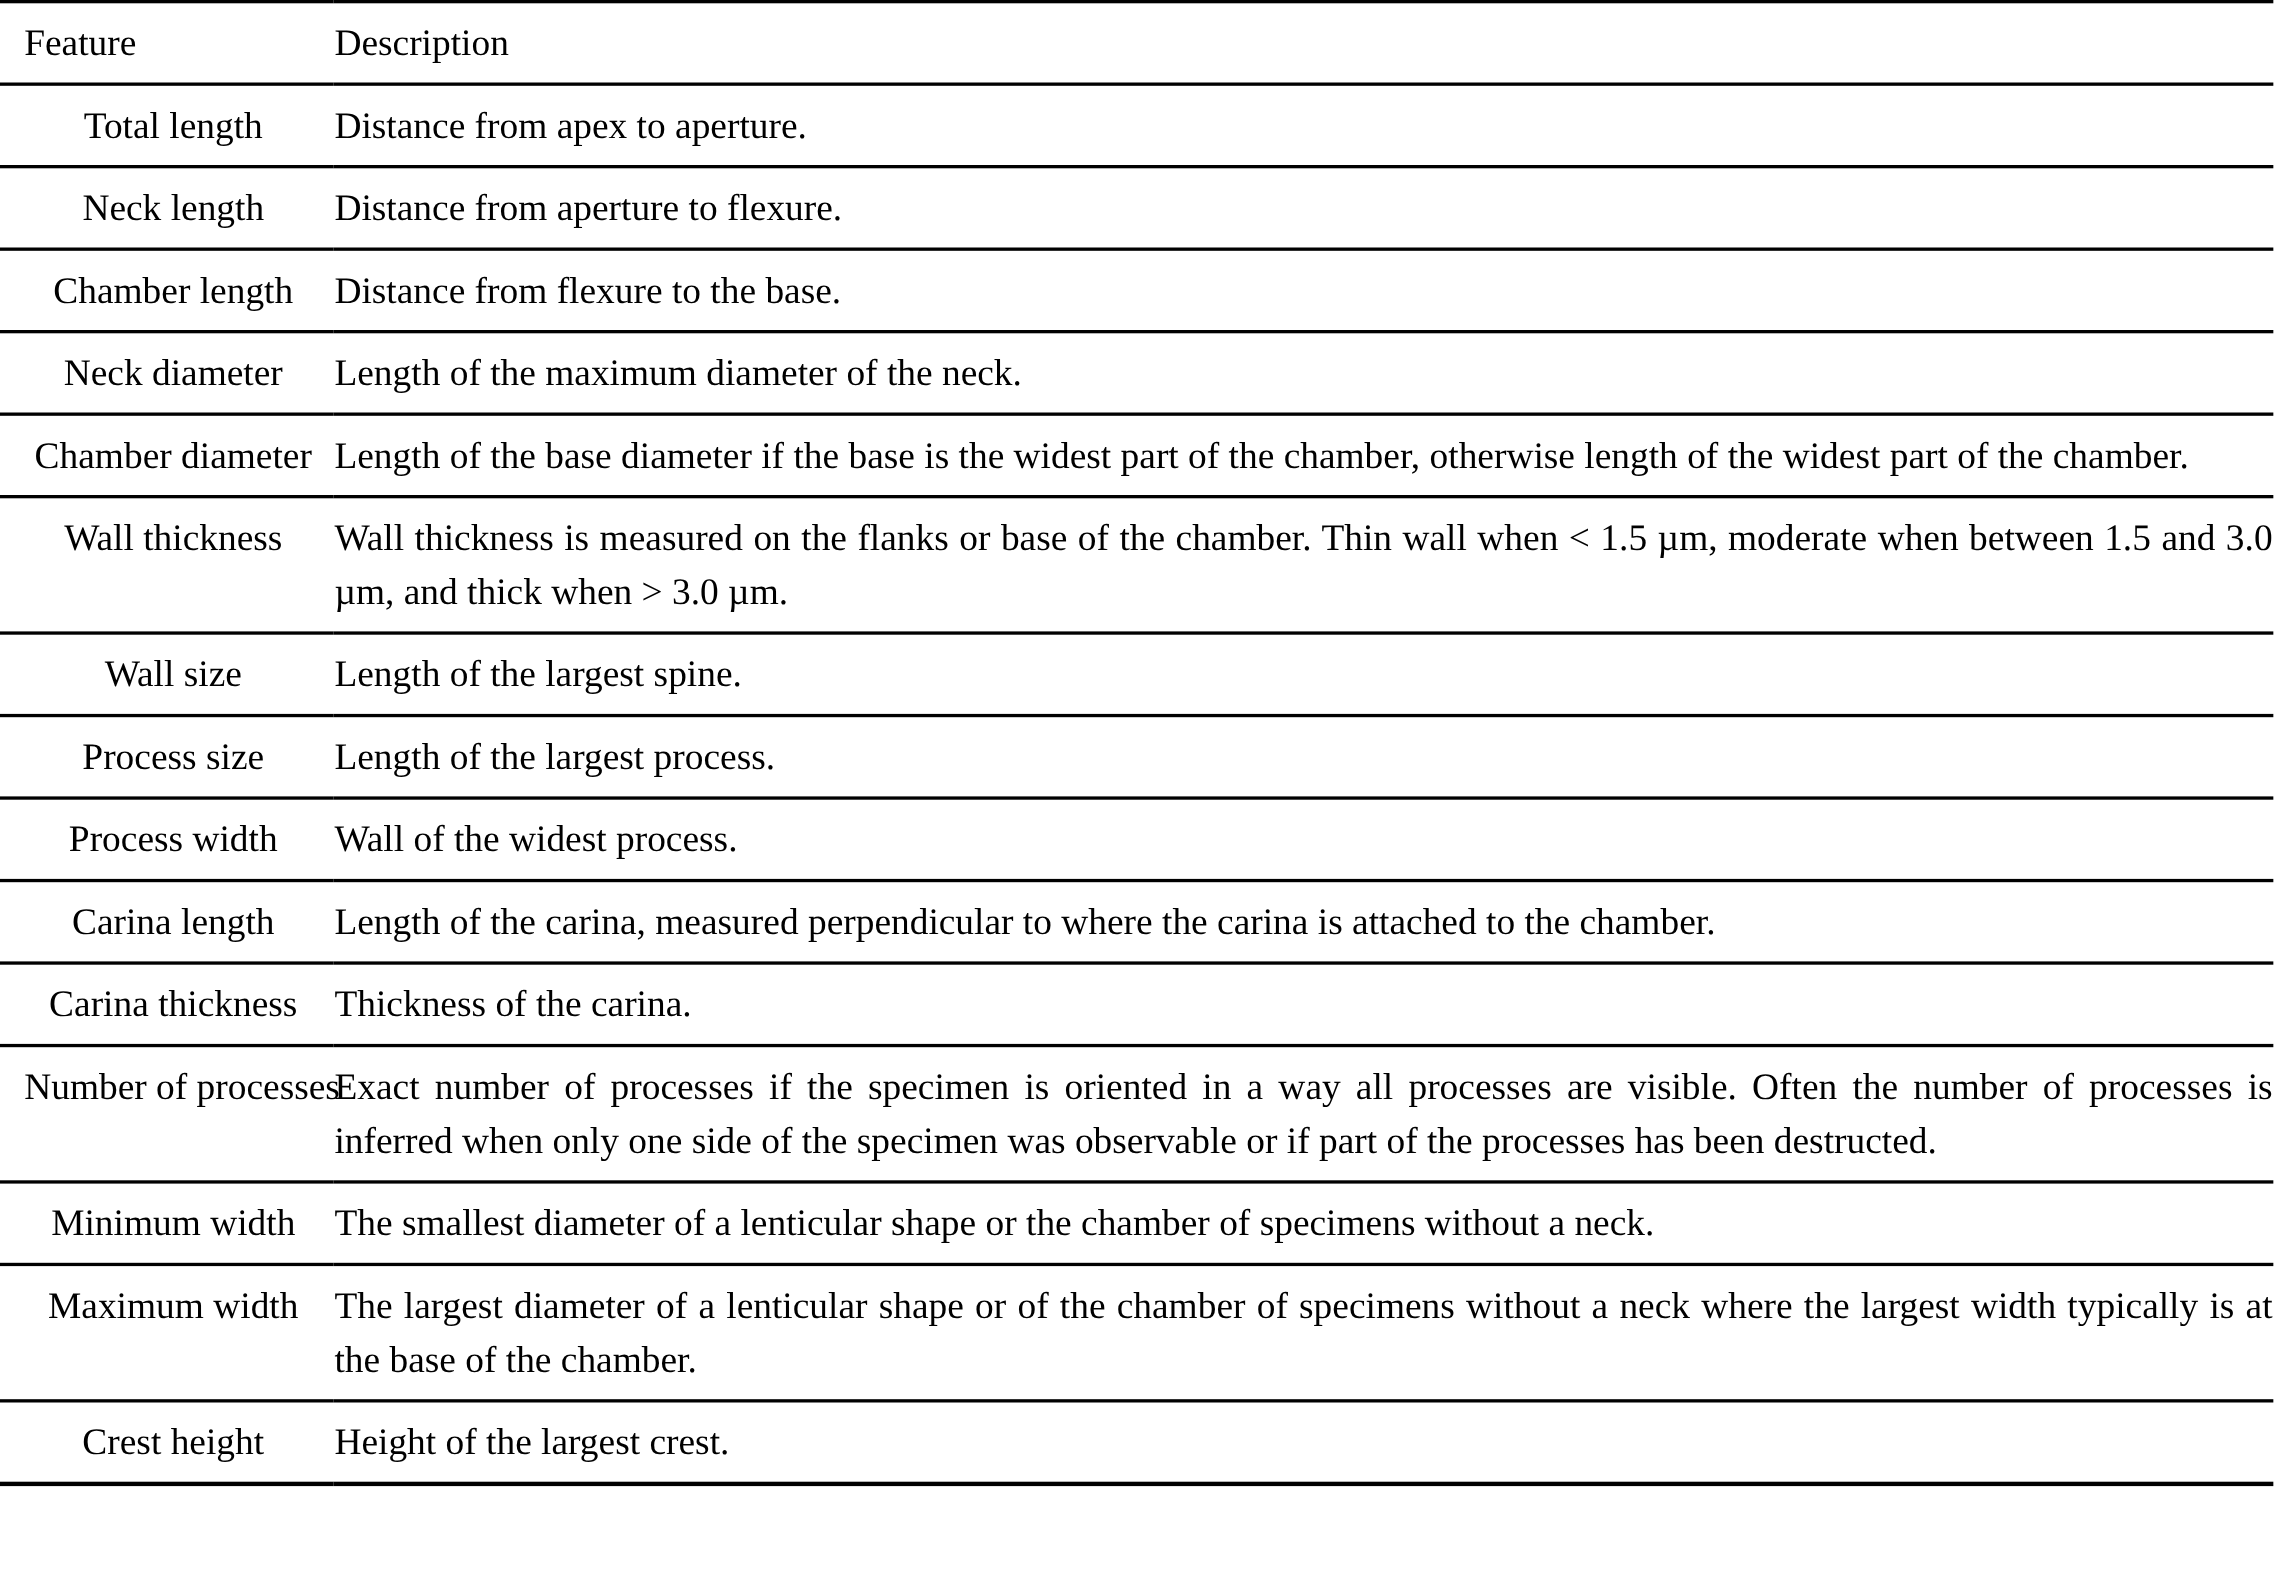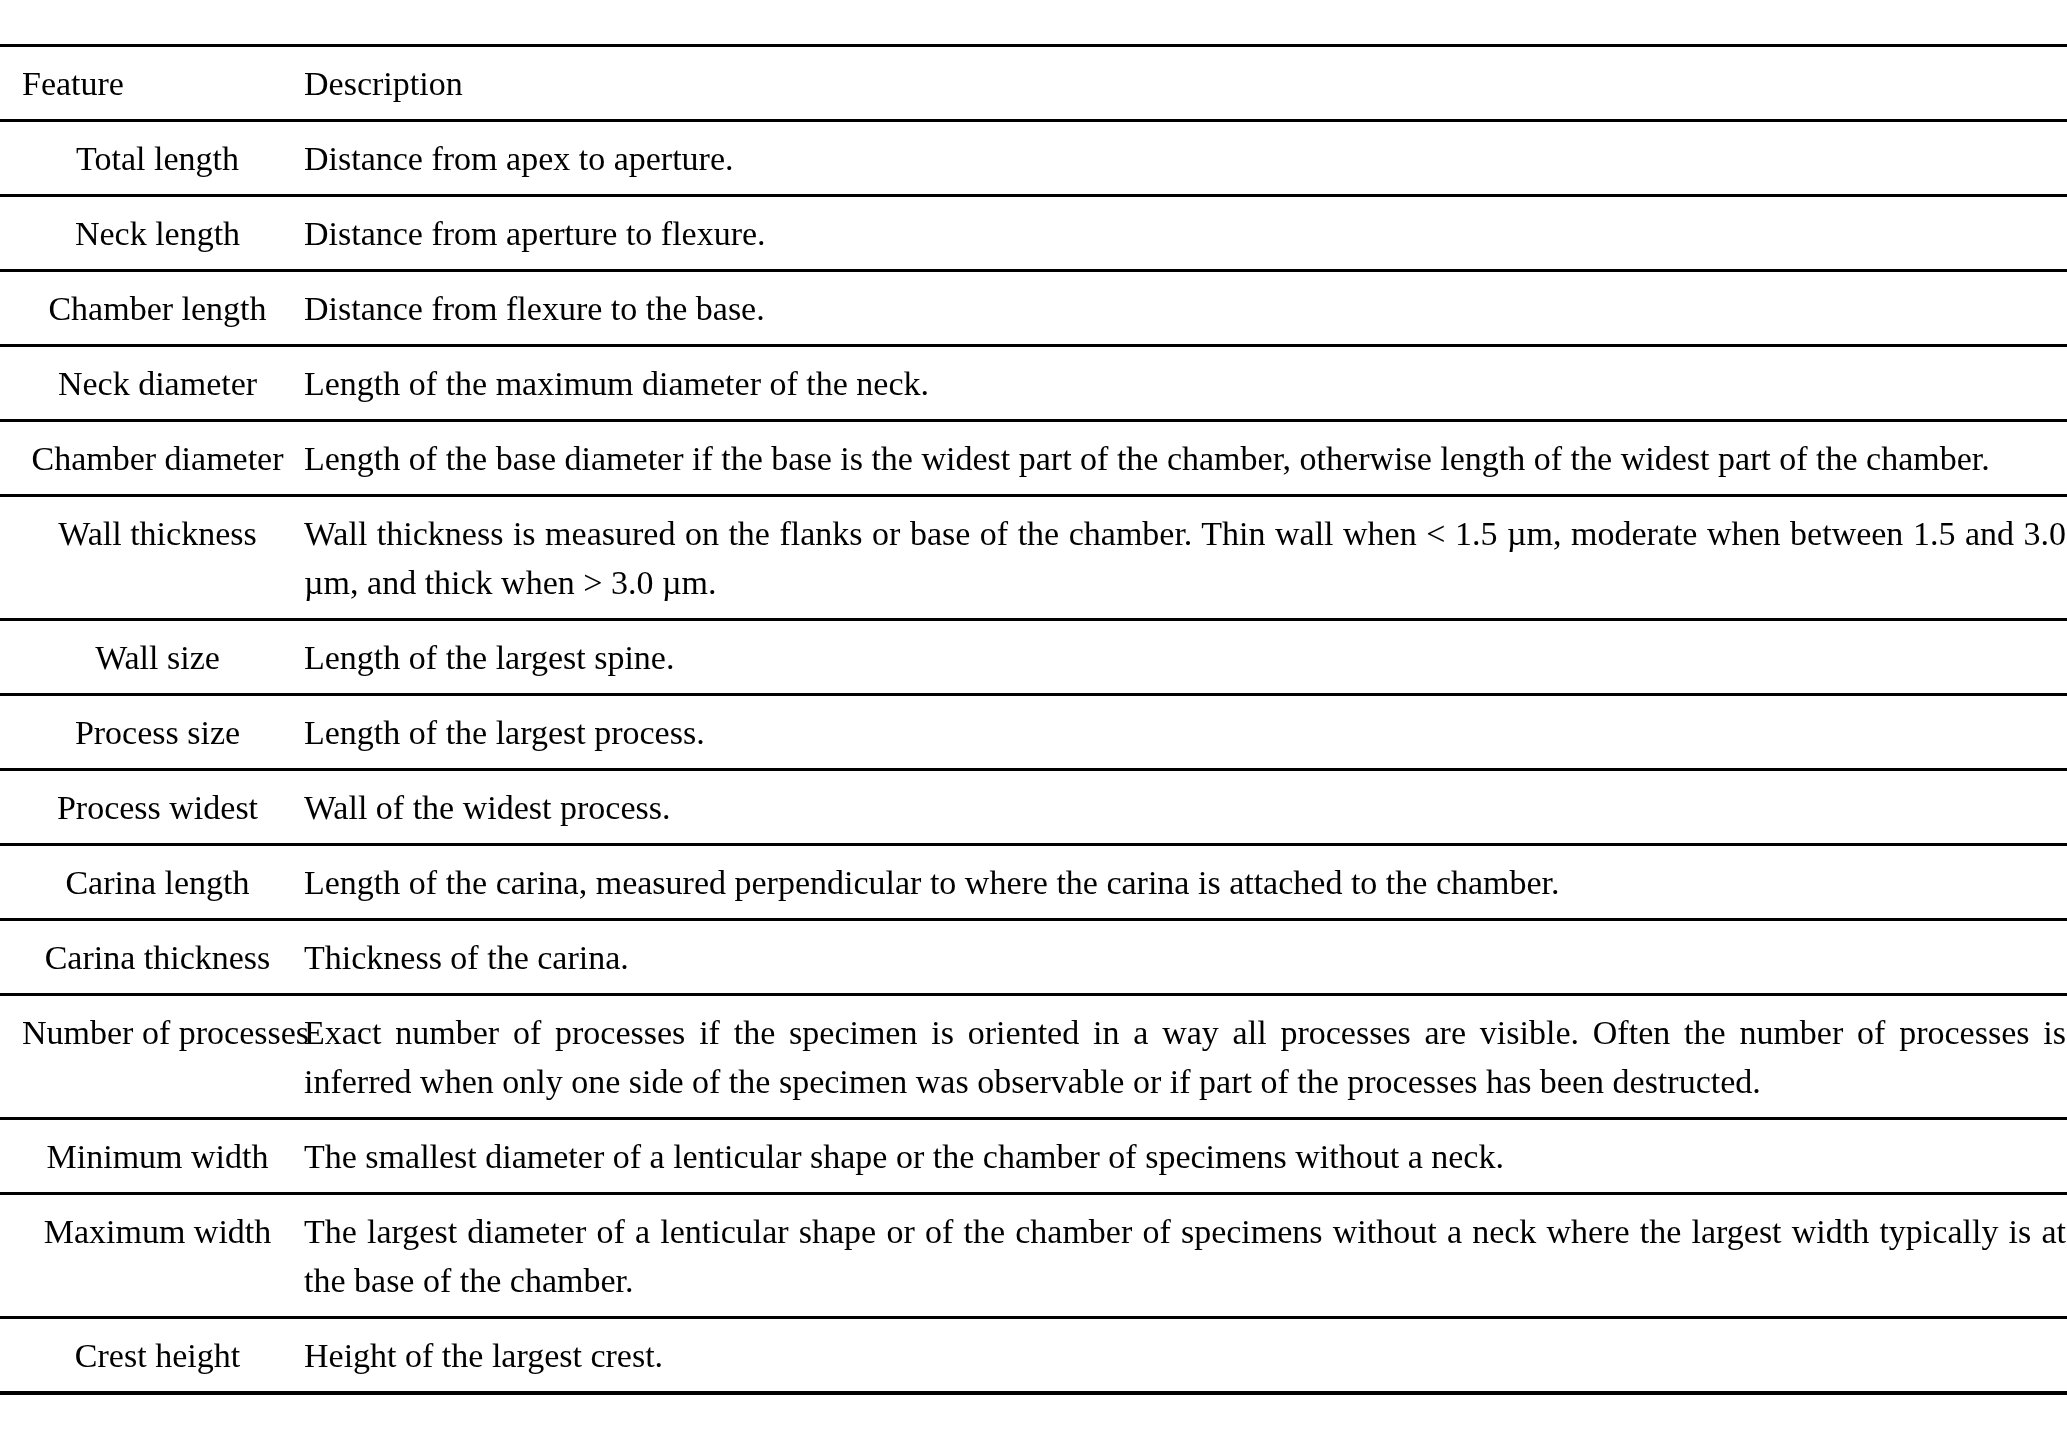--- a/index.html
+++ b/index.html
@@ -15,21 +15,20 @@
   }
   table.feature-table {
     width: 2067px;
     border-collapse: collapse;
     border-top: 3px solid #000000;
     border-bottom: 4px solid #000000;
     font-family: "Liberation Serif", "DejaVu Serif", serif;
     font-size: 34px;
     color: #000000;
     table-layout: fixed;
-    margin-top: 44px;
   }
   table.feature-table tr {
     border-bottom: 3px solid #000000;
   }
   table.feature-table th,
   table.feature-table td {
     vertical-align: top;
     font-weight: normal;
     line-height: 49px;
     padding-top: 12px;
@@ -87,21 +86,21 @@
         </tr>
         <tr>
           <td class="col-feature">Wall size</td>
           <td class="col-desc">Length of the largest spine.</td>
         </tr>
         <tr>
           <td class="col-feature">Process size</td>
           <td class="col-desc">Length of the largest process.</td>
         </tr>
         <tr>
-          <td class="col-feature">Process widest</td>
+          <td class="col-feature">Process width</td>
           <td class="col-desc">Wall of the widest process.</td>
         </tr>
         <tr>
           <td class="col-feature">Carina length</td>
           <td class="col-desc">Length of the carina, measured perpendicular to where the carina is attached to the chamber.</td>
         </tr>
         <tr>
           <td class="col-feature">Carina thickness</td>
           <td class="col-desc">Thickness of the carina.</td>
         </tr>

